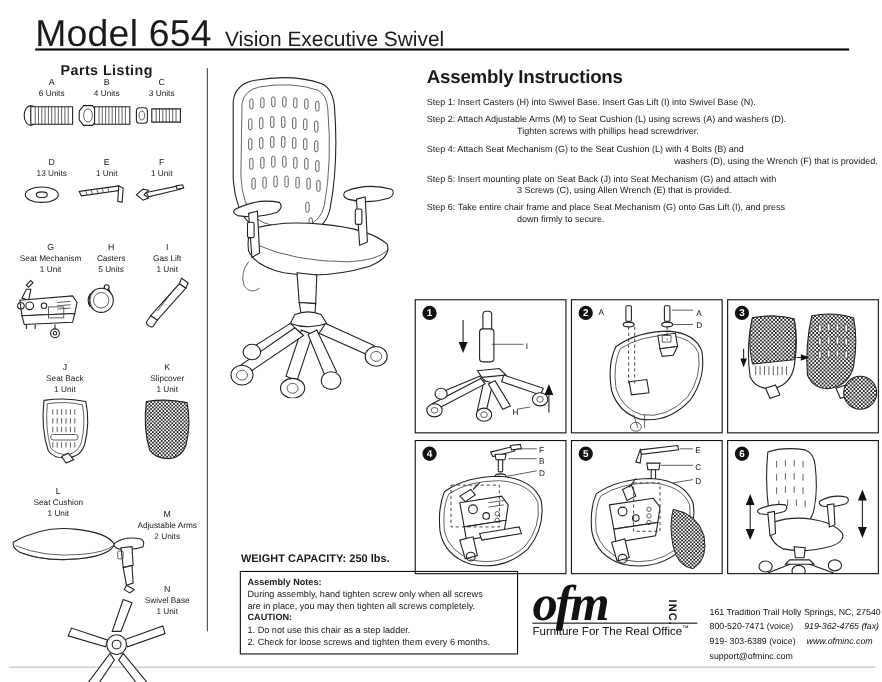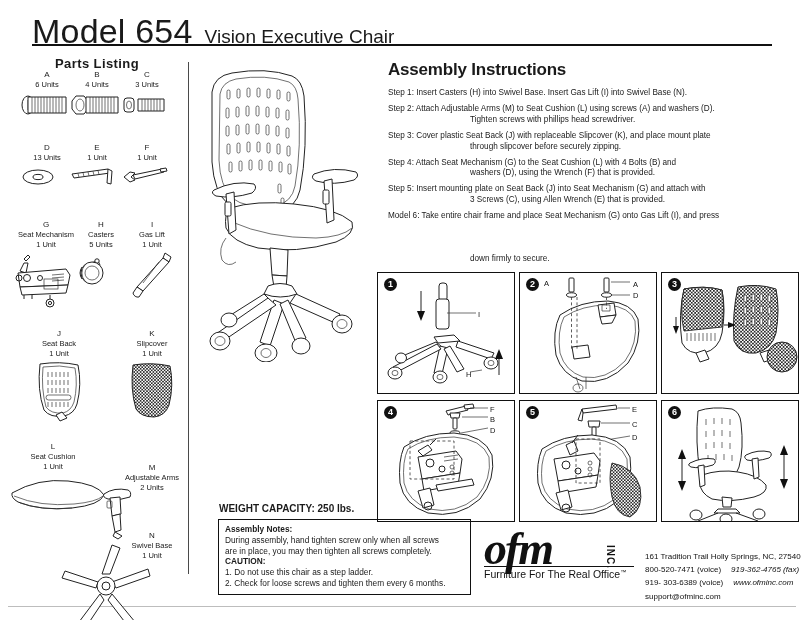--- a/index.html
+++ b/index.html
@@ -244,21 +244,21 @@
     white-space: nowrap;
   }
   #contact .col2 { display: inline-block; margin-left: 10px; font-style: italic; }
 </style>
 </head>
 <body>
 
 <div id="page">
 
   <div id="header-title">
-    <span class="model-no">Model 654</span><span class="model-name">Vision Executive Chair</span>
+    <span class="model-no">Model 654</span><span class="model-name">Vision Executive Swivel</span>
   </div>
   <div id="header-rule"></div>
   <div id="bottom-rule"></div>
 
   <div id="parts-panel">
     <div id="parts-title">Parts Listing</div>
 
     <div class="part" style="left:8px; top:18px;">
       <div class="plabel">A</div>
       <div class="punits">6 Units</div>
@@ -642,38 +642,33 @@
     <div class="step">
       <span class="stepnum">Step 1:</span>
       <span>Insert Casters (H) into Swivel Base. Insert Gas Lift (I) into Swivel Base (N).</span>
     </div>
     <div class="step">
       <span class="stepnum">Step 2:</span>
       <span>Attach Adjustable Arms (M) to Seat Cushion (L) using screws (A) and washers (D).</span>
       <span class="cont" style="padding-left:44px;">Tighten screws with phillips head screwdriver.</span>
     </div>
     <div class="step">
-      <span class="stepnum">Step 3:</span>
-      <span>Cover plastic Seat Back (J) with replaceable Slipcover (K), and place mount plate</span>
-      <span class="cont" style="padding-left:44px;">through slipcover before securely zipping.</span>
-    </div>
-    <div class="step">
       <span class="stepnum">Step 4:</span>
       <span>Attach Seat Mechanism (G) to the Seat Cushion (L) with 4 Bolts (B) and</span>
-      <span class="cont" style="padding-left:44px;">washers (D), using the Wrench (F) that is provided.</span>
+      <span class="cont" style="padding-left:44px;text-align:right;">washers (D), using the Wrench (F) that is provided.</span>
     </div>
     <div class="step">
       <span class="stepnum">Step 5:</span>
       <span>Insert mounting plate on Seat Back (J) into Seat Mechanism (G) and attach with</span>
       <span class="cont" style="padding-left:44px;">3 Screws (C), using Allen Wrench (E) that is provided.</span>
     </div>
     <div class="step">
-      <span class="stepnum">Model 6:</span>
+      <span class="stepnum">Step 6:</span>
       <span>Take entire chair frame and place Seat Mechanism (G) onto Gas Lift (I), and press</span>
-      <span class="cont" style="padding-left:44px;margin-top:32px;">down firmly to secure.</span>
+      <span class="cont" style="padding-left:44px;">down firmly to secure.</span>
     </div>
   </div>
 
   <div id="diagrams">
     <div class="dgrid">
 
       <div class="dbox">
         <div class="dnum">1</div>
         <div class="dlab" style="left:100px; top:37px;">I</div>
         <div class="dlab" style="left:88px; top:97px;">H</div>

